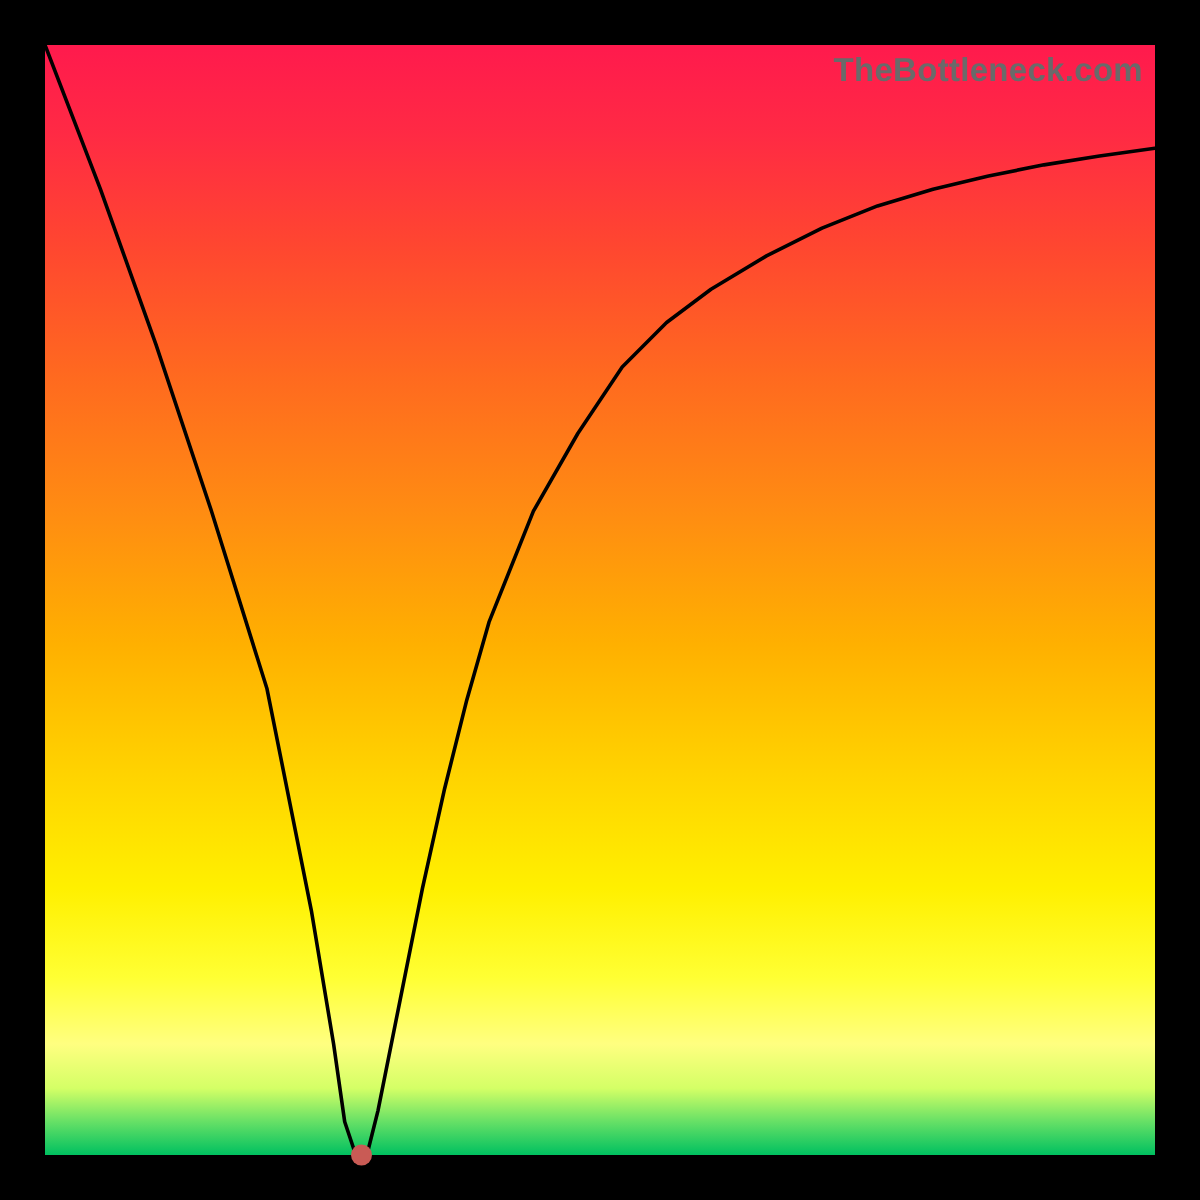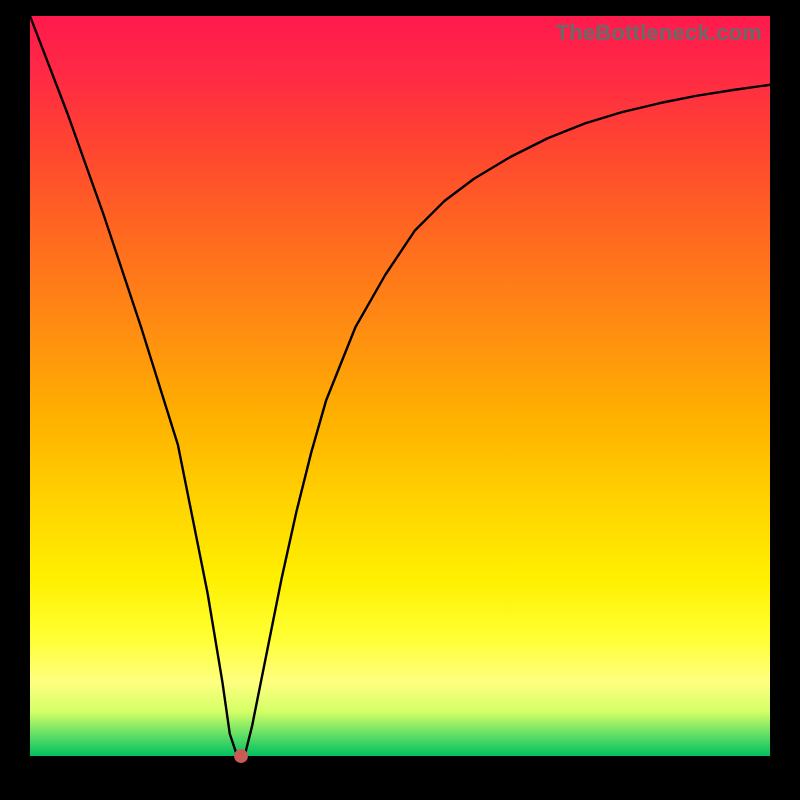--- a/index.html
+++ b/index.html
@@ -6,21 +6,21 @@
   html, body { width: 800px; height: 800px; overflow: hidden; background: #000; }
   .frame {
     position: relative;
     width: 800px;
     height: 800px;
     background: #000;
   }
   .plot-area {
     position: absolute;
     left: 30px;
-    top: 16px;
+    top: 30px;
     width: 740px;
     height: 740px;
     background: linear-gradient(to bottom,
       #ff1a4d 0%,
       #ff2a44 8%,
       #ff4630 18%,
       #ff6a1f 30%,
       #ff8c12 42%,
       #ffb000 54%,
       #ffd400 66%,

